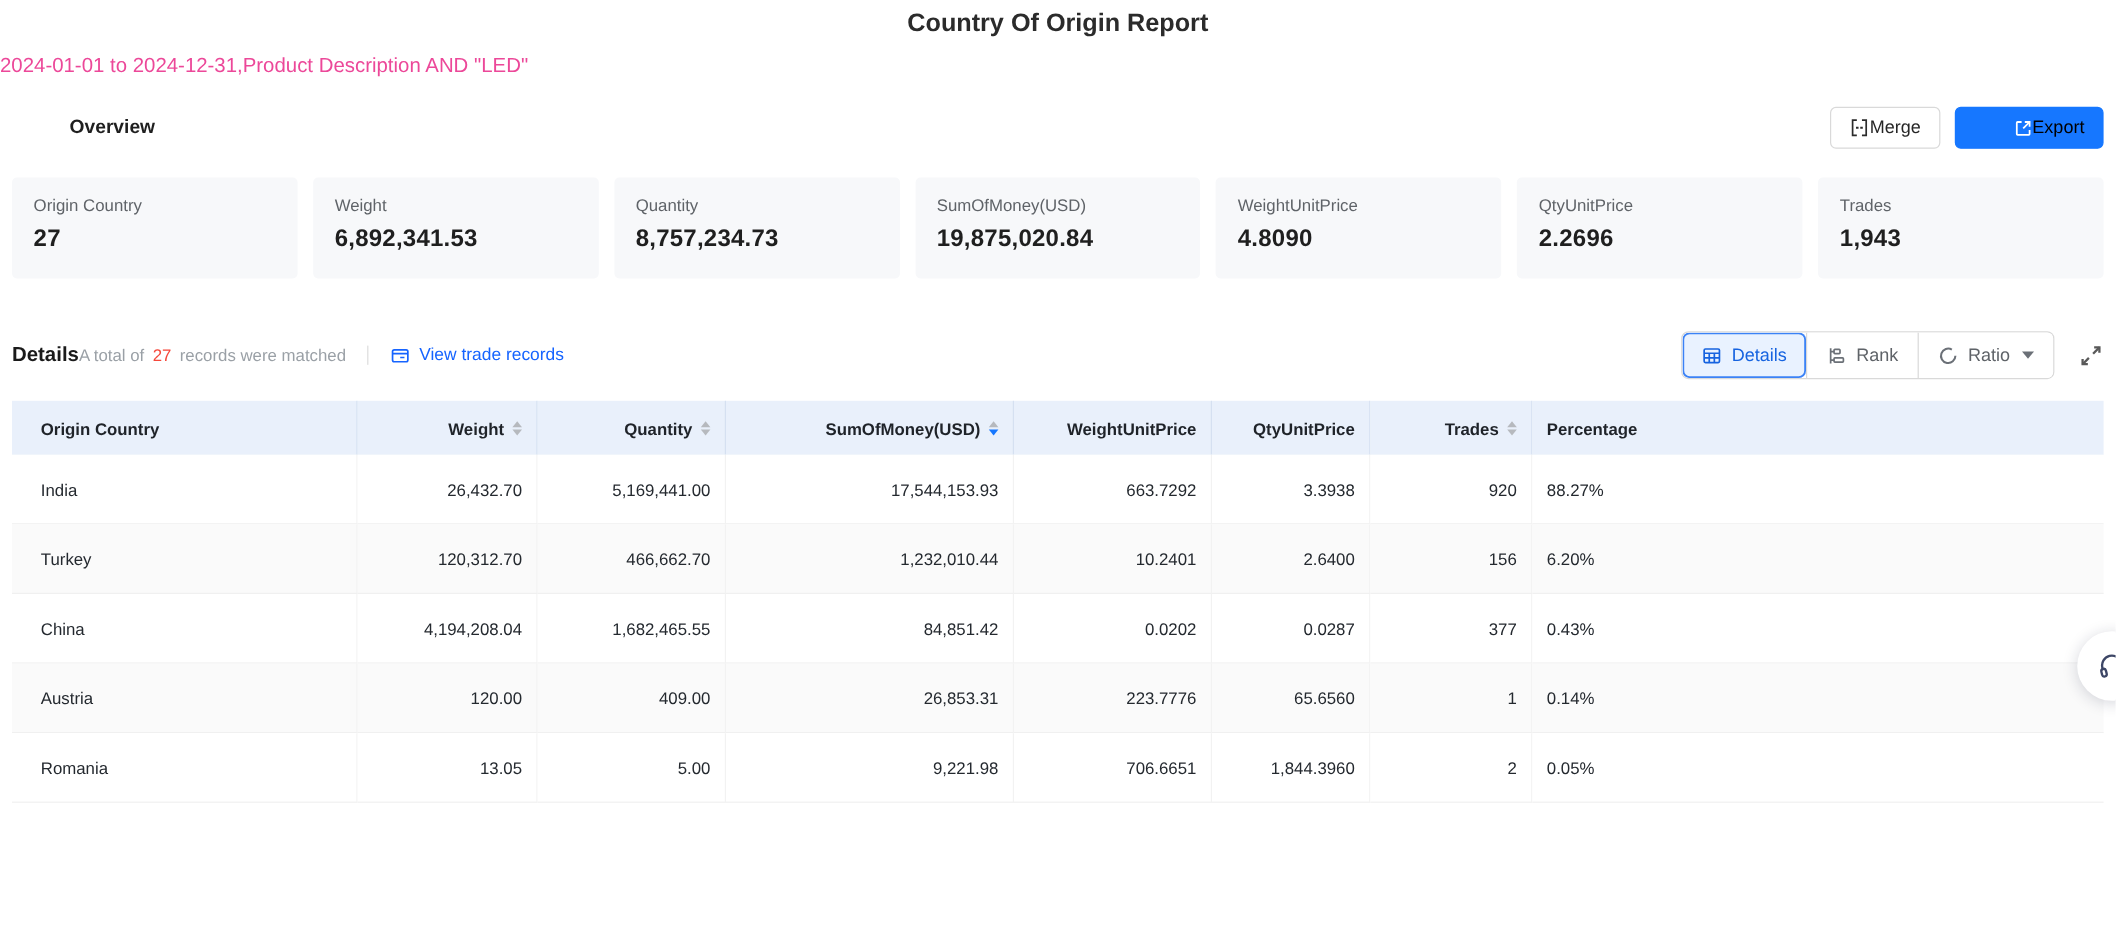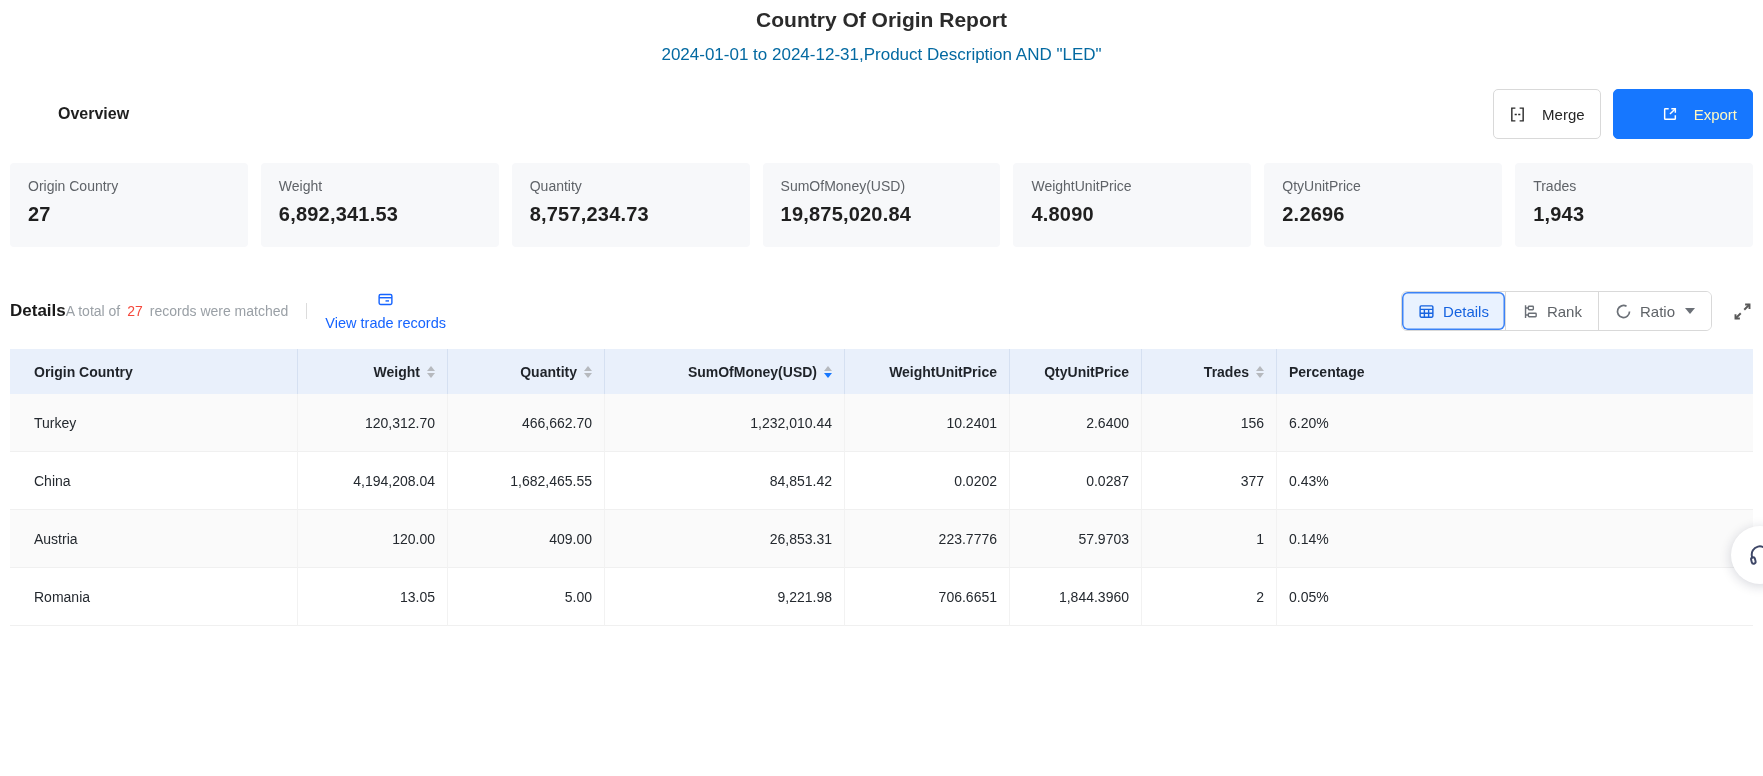--- a/index.html
+++ b/index.html
@@ -10,41 +10,41 @@
     --link-blue:#1664ff;
   }
   *{box-sizing:border-box;}
   html,body{margin:0;padding:0;}
   body{
     width:1763px;height:776px;overflow:hidden;background:#fff;position:relative;
     font-family:"Liberation Sans","DejaVu Sans",sans-serif;color:#262626;
   }
   
   .page-title{margin:8px 0 0;text-align:center;font-size:21px;font-weight:600;color:#2b2b2b;}
-  .page-subtitle{margin-top:13px;text-align:center;font-size:17px;color:#0369a1;}
+  .page-subtitle{margin-top:13px;font-size:17px;color:#ec4899;}
   
   .overview-row{display:flex;align-items:center;justify-content:space-between;margin:24px 10px 0;}
   .section-label{font-size:16px;font-weight:700;color:#1f1f1f;margin-left:48px;}
   .btn-group{display:flex;gap:12px;}
-  .btn{display:inline-flex;align-items:center;gap:16px;height:50px;padding:0 15px;border-radius:5px;
+  .btn{display:inline-flex;align-items:center;gap:0;height:35px;padding:0 15px;border-radius:5px;
        font-size:15px;cursor:pointer;border:1px solid #d9d9d9;background:#fff;color:#262626;}
   .btn svg{flex:0 0 auto;}
-  .btn-primary{background:var(--accent);border-color:var(--accent);color:#fef9c3;padding-left:48px;}
+  .btn-primary{background:var(--accent);border-color:var(--accent);color:#000000;padding-left:48px;}
   
   .cards-row{display:flex;gap:13px;margin:24px 10px 0;}
   .stat-card{flex:1 1 0;background:#f7f8fa;border-radius:4px;padding:15px 18px;height:84px;}
   .stat-label{font-size:14px;color:#5f6368;}
   .stat-value{margin-top:9px;font-size:20px;font-weight:700;color:#1f1f1f;letter-spacing:.2px;}
   
   .details-row{display:flex;align-items:center;margin:44px 10px 0;height:40px;}
   .details-title{font-size:17px;font-weight:700;color:#1a1a1a;}
   .match-text{font-size:14px;color:#9aa0a6;display:flex;align-items:center;gap:7px;}
   .match-count{color:var(--count-red);}
   .v-divider{width:1px;height:16px;background:#dcdcdc;margin:0 18px;}
-  .trade-link{display:inline-flex;align-items:center;gap:7px;font-size:14.5px;color:var(--link-blue);cursor:pointer;flex-direction:column;}
+  .trade-link{display:inline-flex;align-items:center;gap:7px;font-size:14.5px;color:var(--link-blue);cursor:pointer;}
   .details-right{margin-left:auto;display:flex;align-items:center;gap:20px;}
   .seg-group{display:flex;border:1px solid #d9d9d9;border-radius:6px;overflow:hidden;background:#fff;}
   .seg{display:inline-flex;align-items:center;gap:8px;height:38px;padding:0 16px;font-size:15px;
        color:#5f6368;cursor:pointer;border-left:1px solid #d9d9d9;background:#fff;}
   .seg:first-child{border-left:none;}
   .seg.active{background:var(--accent-light);color:#1663e0;box-shadow:inset 0 0 0 1.5px #3b82f6;border-radius:6px;}
   .seg .caret-solid{width:0;height:0;border-left:5px solid transparent;border-right:5px solid transparent;
        border-top:6px solid #6b7077;margin-left:2px;}
   .fullscreen-btn{display:flex;align-items:center;cursor:pointer;}
   
@@ -229,20 +229,30 @@
         <th class="al-right"><span class="th-label">WeightUnitPrice</span></th>
         <th class="al-right"><span class="th-label">QtyUnitPrice</span></th>
         <th class="al-right"><span class="th-label">Trades</span><span class="sorters">
             <i class="caret-up"></i>
             <i class="caret-down"></i>
           </span></th>
         <th class="al-left"><span class="th-label">Percentage</span></th>
       </tr>
     </thead>
   <tbody>
+      <tr>
+        <td class="al-left">India</td>
+        <td class="al-right">26,432.70</td>
+        <td class="al-right">5,169,441.00</td>
+        <td class="al-right">17,544,153.93</td>
+        <td class="al-right">663.7292</td>
+        <td class="al-right">3.3938</td>
+        <td class="al-right">920</td>
+        <td class="al-left">88.27%</td>
+      </tr>
       <tr class="stripe">
         <td class="al-left">Turkey</td>
         <td class="al-right">120,312.70</td>
         <td class="al-right">466,662.70</td>
         <td class="al-right">1,232,010.44</td>
         <td class="al-right">10.2401</td>
         <td class="al-right">2.6400</td>
         <td class="al-right">156</td>
         <td class="al-left">6.20%</td>
       </tr>
@@ -255,21 +265,21 @@
         <td class="al-right">0.0287</td>
         <td class="al-right">377</td>
         <td class="al-left">0.43%</td>
       </tr>
       <tr class="stripe">
         <td class="al-left">Austria</td>
         <td class="al-right">120.00</td>
         <td class="al-right">409.00</td>
         <td class="al-right">26,853.31</td>
         <td class="al-right">223.7776</td>
-        <td class="al-right">57.9703</td>
+        <td class="al-right">65.6560</td>
         <td class="al-right">1</td>
         <td class="al-left">0.14%</td>
       </tr>
       <tr>
         <td class="al-left">Romania</td>
         <td class="al-right">13.05</td>
         <td class="al-right">5.00</td>
         <td class="al-right">9,221.98</td>
         <td class="al-right">706.6651</td>
         <td class="al-right">1,844.3960</td>

